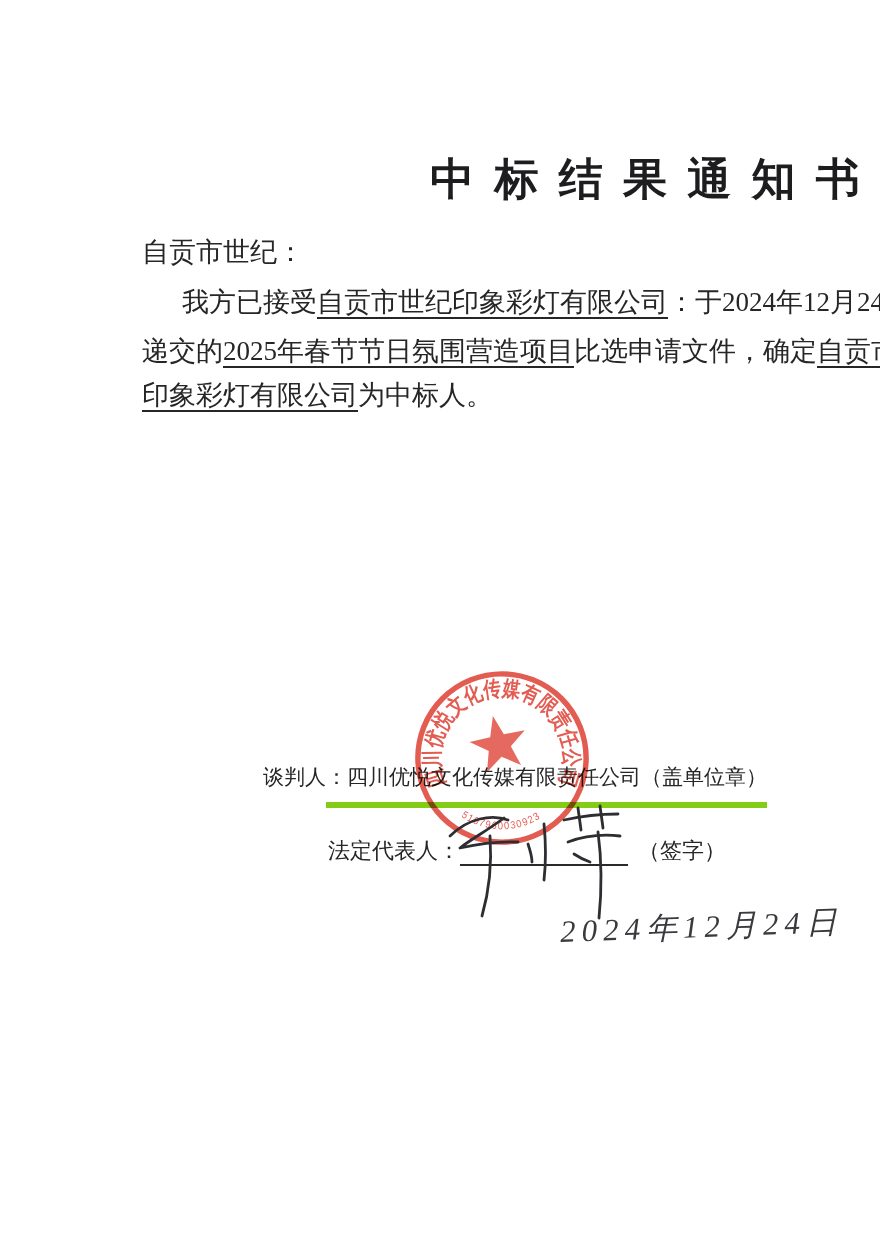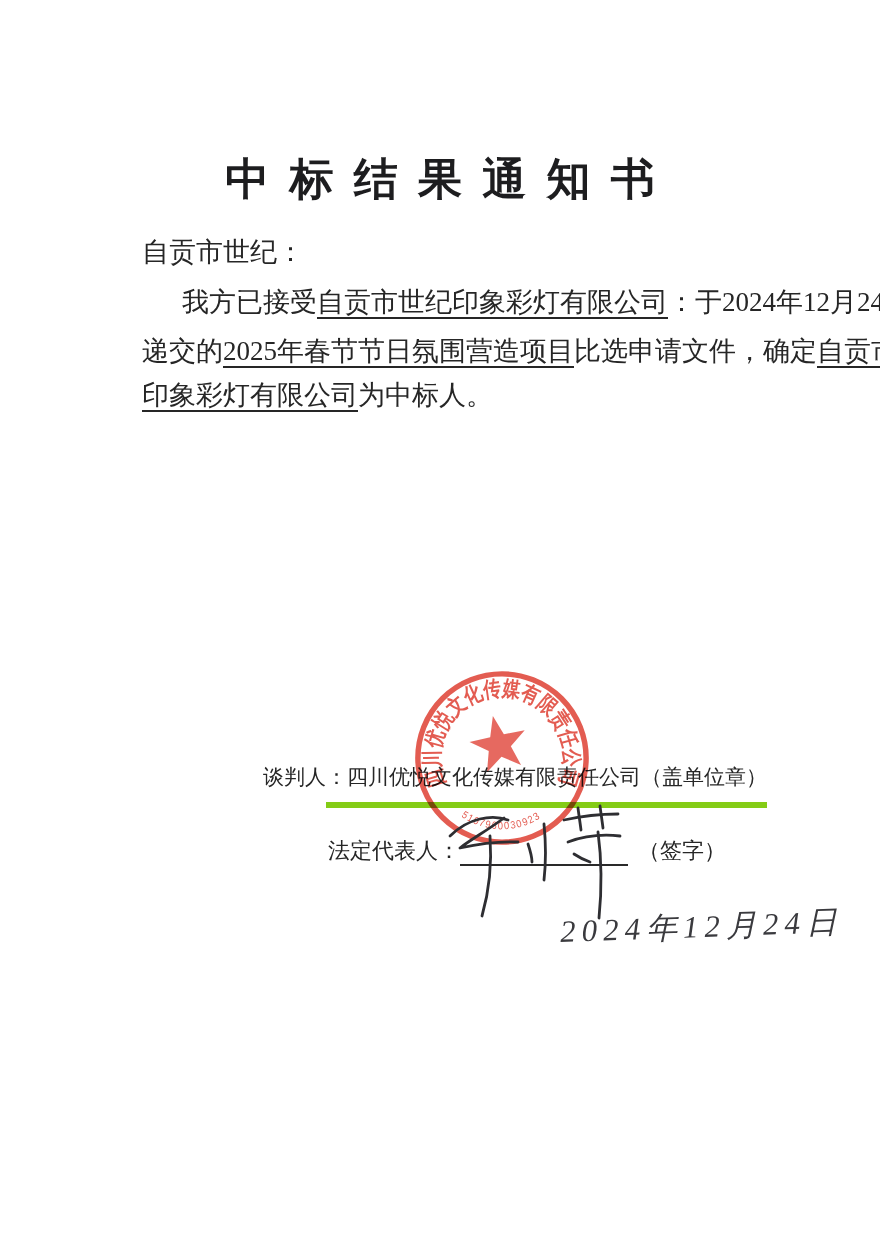--- a/index.html
+++ b/index.html
@@ -6,21 +6,21 @@
   .page{
     position:relative;
     width:880px;height:1244px;
     background:#ffffff;
     overflow:hidden;
     font-family:"Liberation Serif","DejaVu Serif",serif;
     color:#262626;
   }
   .doc-title{
     position:absolute;top:150px;left:0;width:880px;
-    text-align:center;
+    text-align:right;
     font-family:"Liberation Sans","DejaVu Sans",sans-serif;
     font-weight:800;
     font-size:44px;
     letter-spacing:0.46em;
     padding-left:0.46em;
     box-sizing:border-box;
     color:#1d1d1f;
     white-space:nowrap;
   }
   .bodyline{

